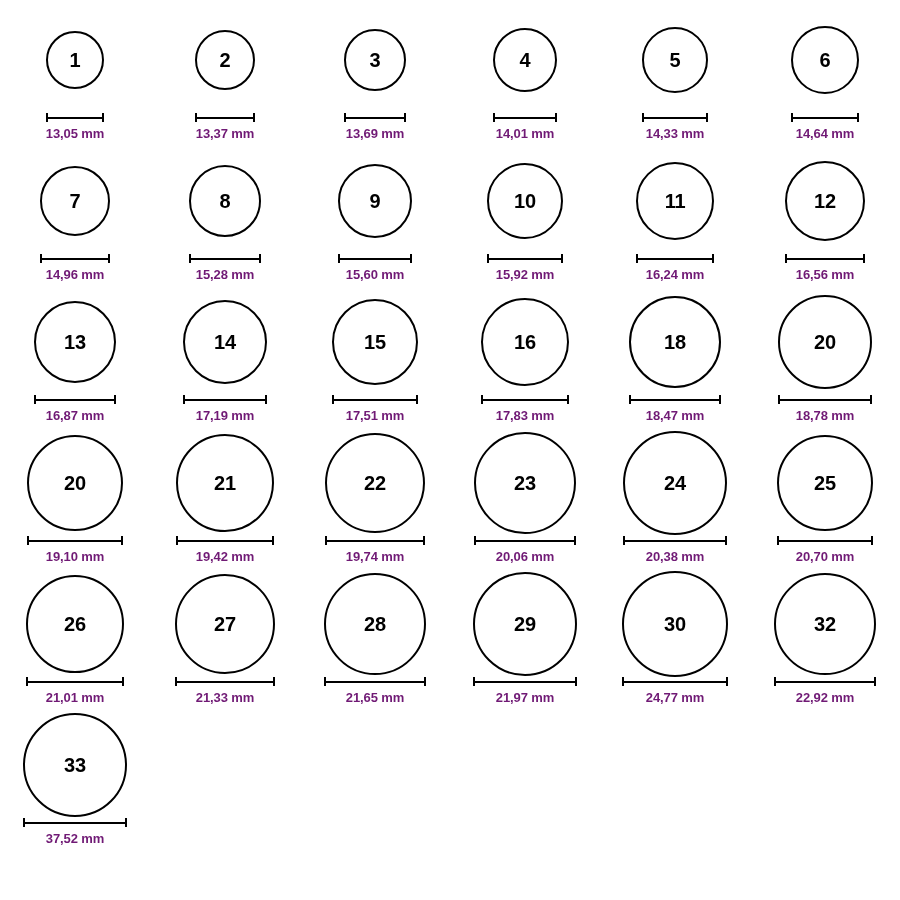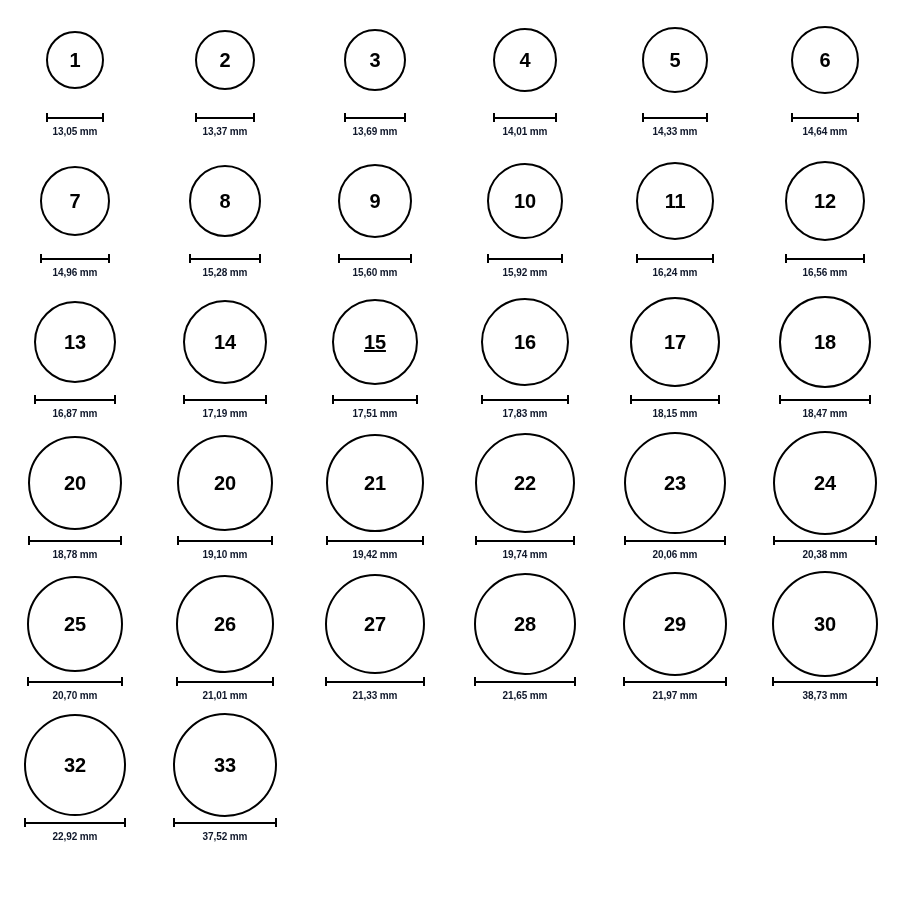--- a/index.html
+++ b/index.html
@@ -71,23 +71,23 @@
     position: absolute;
     top: 0;
     width: 2px;
     height: 9px;
     background: #000000;
   }
   .measure .cap.left { left: 0; }
   .measure .cap.right { right: 0; }
   .mm-label {
     margin-top: 4px;
-    font-size: 10px;
+    font-size: 13px;
     font-weight: bold;
-    color: #0f172a;
+    color: #701a75;
     letter-spacing: -0.1px;
     white-space: nowrap;
   }
 </style>
 </head>
 <body>
 
 <div id="chart">
   <div class="grid">
       <div class="cell">
@@ -267,21 +267,21 @@
         </div>
         <div class="measure" style="width: 84px;">
           <div class="bar"></div>
           <div class="cap left"></div>
           <div class="cap right"></div>
         </div>
         <div class="mm-label">17,19 mm</div>
       </div>
       <div class="cell">
         <div class="ring-wrap">
-          <div class="ring" style="width: 86px; height: 86px; text-decoration: underline;">
+          <div class="ring" style="width: 86px; height: 86px;">
             <span class="ring-num">15</span>
           </div>
         </div>
         <div class="measure" style="width: 86px;">
           <div class="bar"></div>
           <div class="cap left"></div>
           <div class="cap right"></div>
         </div>
         <div class="mm-label">17,51 mm</div>
       </div>
@@ -293,33 +293,20 @@
         </div>
         <div class="measure" style="width: 88px;">
           <div class="bar"></div>
           <div class="cap left"></div>
           <div class="cap right"></div>
         </div>
         <div class="mm-label">17,83 mm</div>
       </div>
       <div class="cell">
         <div class="ring-wrap">
-          <div class="ring" style="width: 90px; height: 90px;">
-            <span class="ring-num">17</span>
-          </div>
-        </div>
-        <div class="measure" style="width: 90px;">
-          <div class="bar"></div>
-          <div class="cap left"></div>
-          <div class="cap right"></div>
-        </div>
-        <div class="mm-label">18,15 mm</div>
-      </div>
-      <div class="cell">
-        <div class="ring-wrap">
           <div class="ring" style="width: 92px; height: 92px;">
             <span class="ring-num">18</span>
           </div>
         </div>
         <div class="measure" style="width: 92px;">
           <div class="bar"></div>
           <div class="cap left"></div>
           <div class="cap right"></div>
         </div>
         <div class="mm-label">18,47 mm</div>
@@ -471,21 +458,21 @@
         <div class="ring-wrap">
           <div class="ring" style="width: 106px; height: 106px; text-align: right;">
             <span class="ring-num">30</span>
           </div>
         </div>
         <div class="measure" style="width: 106px;">
           <div class="bar"></div>
           <div class="cap left"></div>
           <div class="cap right"></div>
         </div>
-        <div class="mm-label">38,73 mm</div>
+        <div class="mm-label">24,77 mm</div>
       </div>
       <div class="cell">
         <div class="ring-wrap">
           <div class="ring" style="width: 102px; height: 102px;">
             <span class="ring-num">32</span>
           </div>
         </div>
         <div class="measure" style="width: 102px;">
           <div class="bar"></div>
           <div class="cap left"></div>

